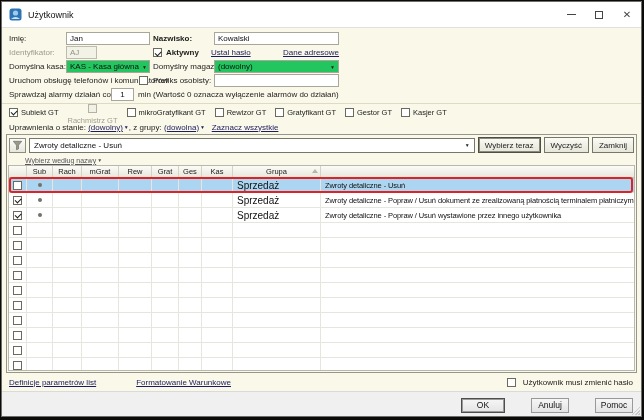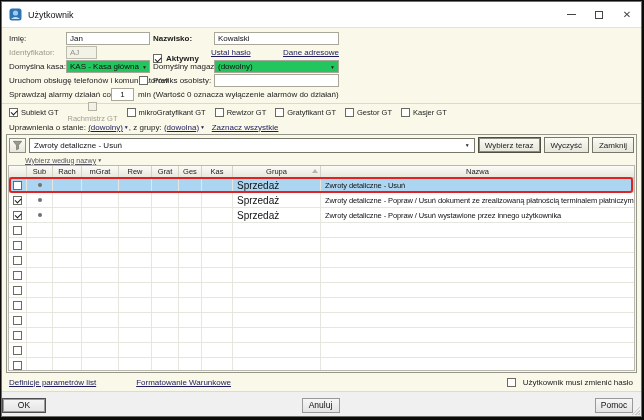--- a/index.html
+++ b/index.html
@@ -31,21 +31,21 @@
         align-items:center; padding:0 3px; font-size:8px; color:#111; white-space:nowrap; overflow:hidden; }
   .dd .arr { margin-left:auto; font-size:5px; color:#222; padding-left:3px; }
   .cb { position:relative; width:9px; height:9px; border:1px solid #6b6a5f; background:#fff; display:inline-block; flex:none; }
   .cb.checked::after { content:""; position:absolute; left:1px; top:1.5px; width:5px; height:2.5px;
         border-left:1.5px solid #1a1a1a; border-bottom:1.5px solid #1a1a1a; transform:rotate(-45deg); }
   .cb.dis { border-color:#b3b2a5; background:#f2f1e5; }
   a.lnk { color:#1b1b5e; text-decoration:underline; cursor:pointer; white-space:nowrap; }
   .poslnk { position:absolute; font-size:8px; line-height:13px; }
 
   
-  .gt-row { height:16px; display:flex; align-items:center; padding-left:7px; gap:9px; flex:none; font-size:7.5px; }
+  .gt-row { height:16px; display:flex; padding-left:7px; gap:9px; flex:none; font-size:7.5px; }
   .gt-item { display:flex; align-items:center; gap:3px; white-space:nowrap; color:#1c1c1c; }
   .gt-item.disabled { color:#a09f92;flex-direction:column; }
 
   
   .perm-row { height:14px; display:flex; align-items:center; padding-left:7px; font-size:8px; flex:none; color:#1c1c1c; }
   .perm-row .sp { white-space:pre; }
   .tri { font-size:5px; color:#1b1b5e; margin-left:1px; }
 
   
   .panel { margin:0 4px; height:239px; border:1px solid #97968a; background:#FAF8E9; flex:none;
@@ -87,21 +87,21 @@
   .tr.selected::after { content:""; position:absolute; inset:-1px 1px 0 0; border:2px solid #E02222;
                         border-radius:3px; pointer-events:none; }
 
   
   .links-row { height:18px; display:flex; align-items:center; padding:0 8px 0 7px; font-size:8px; flex:none; }
   .links-row a + a { margin-left:40px; }
   .must-change { margin-left:auto; display:flex; align-items:center; gap:7px; color:#1c1c1c; font-size:8px; }
 
   
   .footer { flex:1; background:#F0F0F0; border-top:1px solid #DADADA; display:flex; align-items:center;
-            justify-content:space-between; gap:26px; padding:2px 8px 0 0; position:relative; }
+            justify-content:flex-end; gap:26px; padding:2px 8px 0 0; position:relative; }
   .fbtn { width:44px; height:15px; border:1px solid #999; background:linear-gradient(#f6f6f6,#e4e4e4);
           font-size:8.5px; font-family:"Liberation Sans",sans-serif; color:#111; }
   .fbtn.default { border:1px solid #4e4e4e; box-shadow:inset 0 0 0 1px #9a9a9a; }
   .fbtn.w38 { width:38px; }
   .grip { position:absolute; right:1px; bottom:1px; width:11px; height:11px;
           background:
             linear-gradient(135deg, transparent 0 62%, #c9c9c9 62% 68%, transparent 68% 76%, #c9c9c9 76% 82%, transparent 82% 90%, #c9c9c9 90% 96%, transparent 96%); }
 </style>
 </head>
 <body>
@@ -130,21 +130,21 @@
     </div>
 
     <div class="form">
       <span class="lbl" style="left:7px; top:4px;">Imię:</span>
       <input class="tb" style="left: 64px; top: 4px; width: 84px;" value="Jan">
       <span class="lbl b" style="left:151px; top:4px;">Nazwisko:</span>
       <input class="tb" style="left: 212px; top: 4px; width: 125px;" value="Kowalski">
 
       <span class="lbl dis" style="left:7px; top:18px;">Identyfikator:</span>
       <input class="tb dis" style="left: 64px; top: 18px; width: 31px;" disabled="" value="AJ">
-      <span class="lbl b" style="left:151px; top:24px; display:flex; align-items:center; gap:4px;">
+      <span class="lbl b" style="left:151px; top:18px; display:flex; align-items:center; gap:4px;">
         <span class="cb checked"></span>
         <span>Aktywny</span>
       </span>
       <span class="poslnk" style="left:209px; top:18px;"><a class="lnk">Ustal hasło</a></span>
       <span class="poslnk" style="left:281px; top:18px;"><a class="lnk">Dane adresowe</a></span>
 
       <span class="lbl" style="left:7px; top:32px;">Domyślna kasa:</span>
       <div class="dd" style="left:64px; top:32px; width:84px;">
         <span>KAS - Kasa główna</span>
           <span class="arr">▼</span>
@@ -233,21 +233,20 @@
         <div class="thead" id="thead">
             <div class="th col0"></div>
             <div class="th col1">Sub</div>
             <div class="th col2">Rach</div>
             <div class="th col3">mGrat</div>
             <div class="th col4">Rew</div>
             <div class="th col5">Grat</div>
             <div class="th col6">Ges</div>
             <div class="th col7">Kas</div>
             <div class="th col8">Grupa<span class="sortmark"></span></div>
-            <div class="th col9">Nazwa</div>
           </div>
         <div class="tbody" id="tbody">
             <div class="tr selected">
               <div class="td col0 center">
                 <span class="cb"></span>
               </div>
               <div class="td col1 center">
                 <span class="dot"></span>
               </div>
               <div class="td col2 center"></div>

